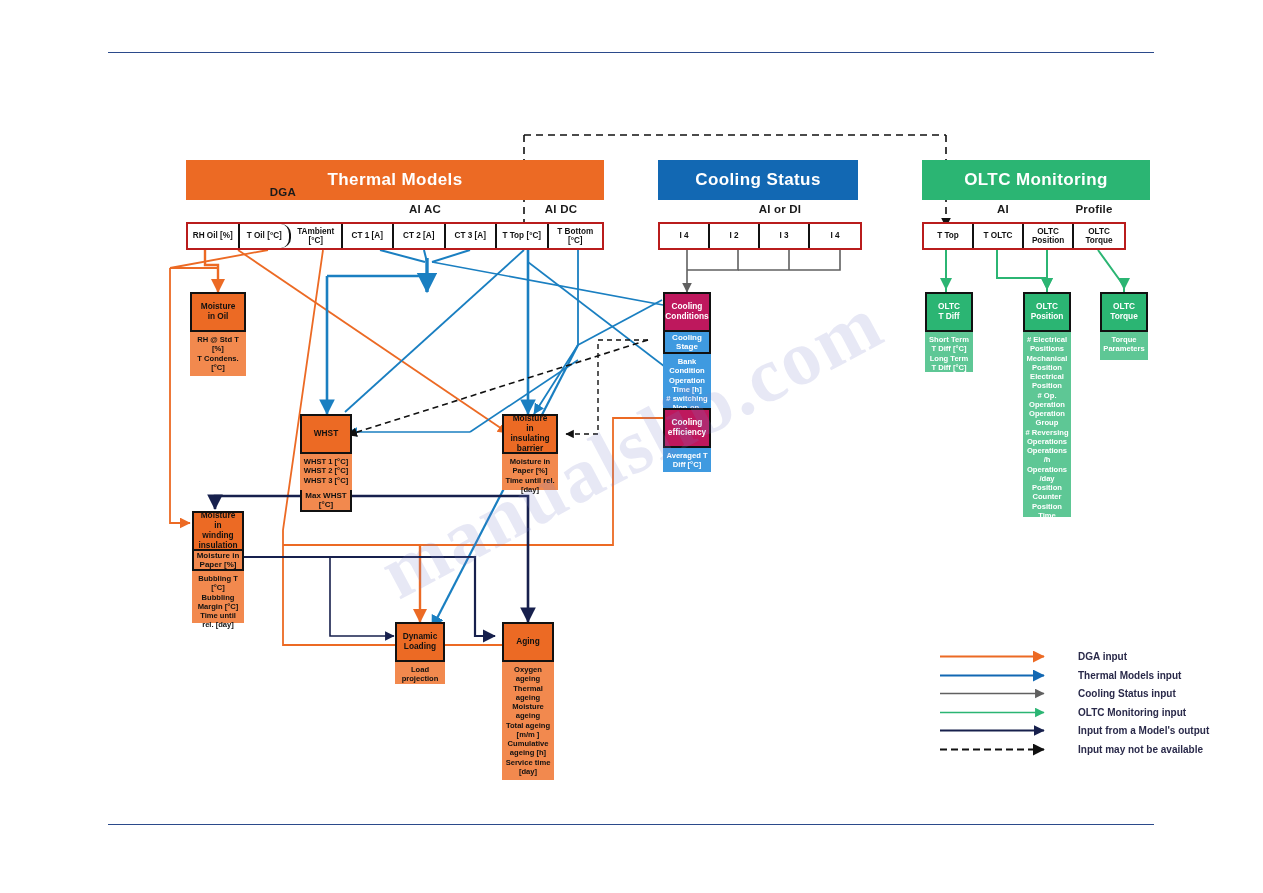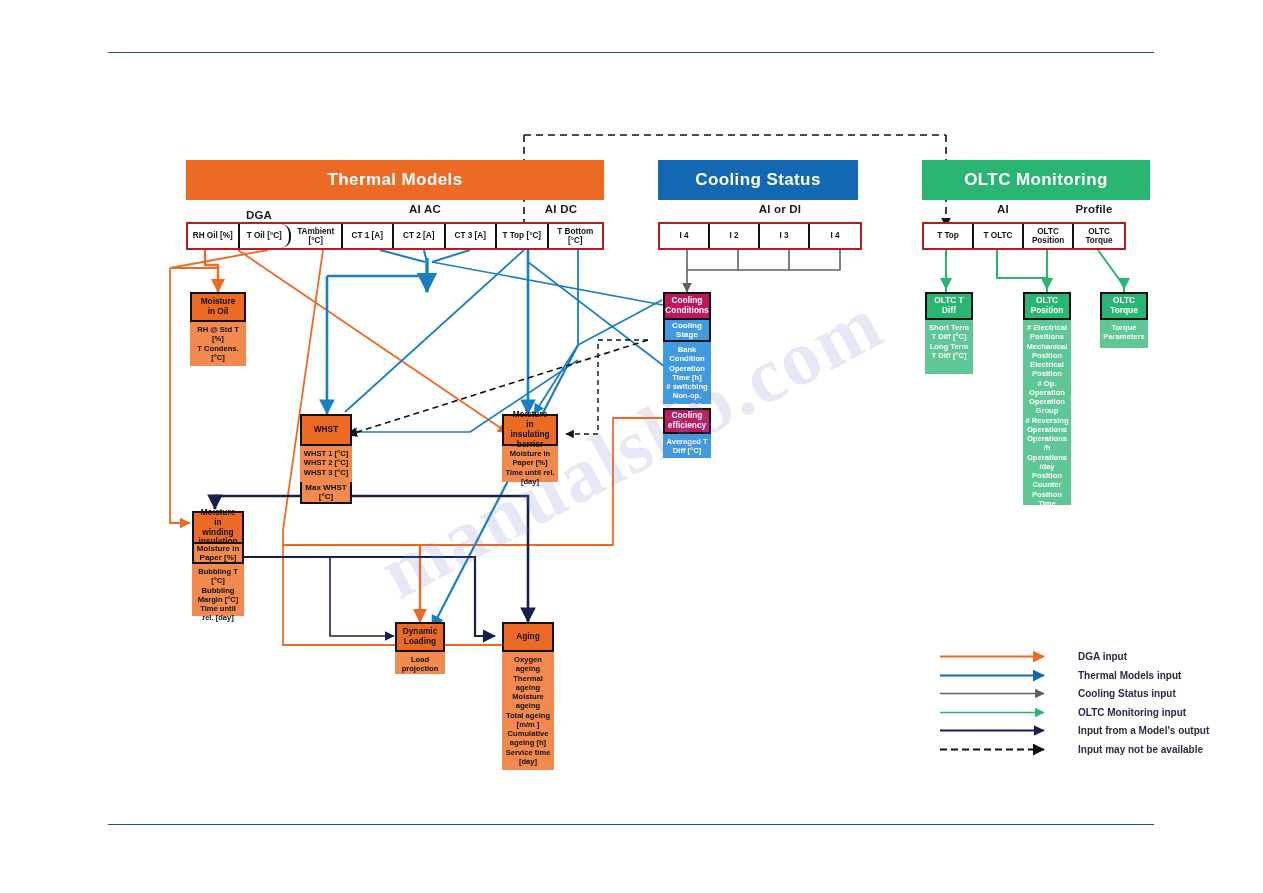--- a/index.html
+++ b/index.html
@@ -26,21 +26,21 @@
   .inrow{position:absolute;z-index:10;display:flex;border:2px solid #b91c1c;background:#fff;box-sizing:border-box;}
   .incell{display:flex;align-items:center;justify-content:center;text-align:center;
           font-size:8.2px;font-weight:700;color:#111;box-sizing:border-box;
           border-right:2px solid #111;line-height:1.15;padding:1px;}
   .incell:last-child{border-right:none;}
 
   
   .mbox{position:absolute;z-index:10;box-sizing:border-box;}
   .mhead{border:2px solid #111;box-sizing:border-box;display:flex;align-items:center;
          justify-content:center;text-align:center;font-size:8.3px;font-weight:700;
-         line-height:1.18;padding:6px;}
+         line-height:1.18;padding:18px;}
   .mbody{box-sizing:border-box;display:flex;flex-direction:column;align-items:center;
          justify-content:flex-start;text-align:center;font-size:7.6px;font-weight:700;
          line-height:1.22;padding:3px 2px;}
   .mbody .fld{display:block;width:100%;}
 
   
   .t-orange .mhead{background:#ec6a24;color:#111;}
   .t-orange .mbody{background:#f2894e;color:#111;}
   
   .t-blue .mhead{background:#be185d;color:#fff;}
@@ -168,21 +168,21 @@
   <div class="grp-bar" style="left:186px;top:160px;width:418px;height:40px;background:#ec6a24;">
     <span>Thermal Models</span>
   </div>
   <div class="grp-bar" style="left:658px;top:160px;width:200px;height:40px;background:#1268b3;">
     <span>Cooling Status</span>
   </div>
   <div class="grp-bar" style="left:922px;top:160px;width:228px;height:40px;background:#2bb573;">
     <span>OLTC Monitoring</span>
   </div>
 
-  <div class="sub-label" style="left:222px;top:209px;width:74px;">DGA</div>
+  <div class="sub-label" style="left:222px;top:186px;width:74px;text-align:right;">DGA</div>
   <div class="sub-label" style="left:358px;top:203px;width:134px;">AI AC</div>
   <div class="sub-label" style="left:516px;top:203px;width:90px;">AI DC</div>
   <div class="sub-label" style="left:740px;top:203px;width:80px;">AI or DI</div>
   <div class="sub-label" style="left:966px;top:203px;width:74px;">AI</div>
   <div class="sub-label" style="left:1056px;top:203px;width:76px;">Profile</div>
 
   <div class="inrow" style="left:186px;top:222px;width:418px;height:28px;">
     <div class="incell" style="width:52px;">RH Oil [%]</div>
     <div class="incell" style="width:52px;border-radius:10px;">T Oil [°C]</div>
     <div class="incell" style="width:52px;">TAmbient [°C]</div>
@@ -276,21 +276,21 @@
 
   <div class="mbox t-blue" style="left:663px;top:408px;width:48px;">
     <div class="mhead" style="height:26px;">Cooling efficiency</div>
     <div class="mbody" style="height:24px;">
       <span class="fld">Averaged T Diff [°C]</span>
     </div>
   </div>
 
   <div class="mbox t-green" style="left:925px;top:292px;width:48px;">
     <div class="mhead" style="height:28px;">OLTC T Diff</div>
-    <div class="mbody" style="height:54px;align-items:center;">
+    <div class="mbody" style="height:40px;align-items:center;">
       <span class="fld">Short Term T Diff [°C]</span>
       <span class="fld">Long Term T Diff [°C]</span>
     </div>
   </div>
 
   <div class="mbox t-green" style="left:1023px;top:292px;width:48px;">
     <div class="mhead" style="height:28px;">OLTC Position</div>
     <div class="mbody" style="height:185px;">
       <span class="fld"># Electrical Positions</span>
       <span class="fld">Mechanical Position</span>

